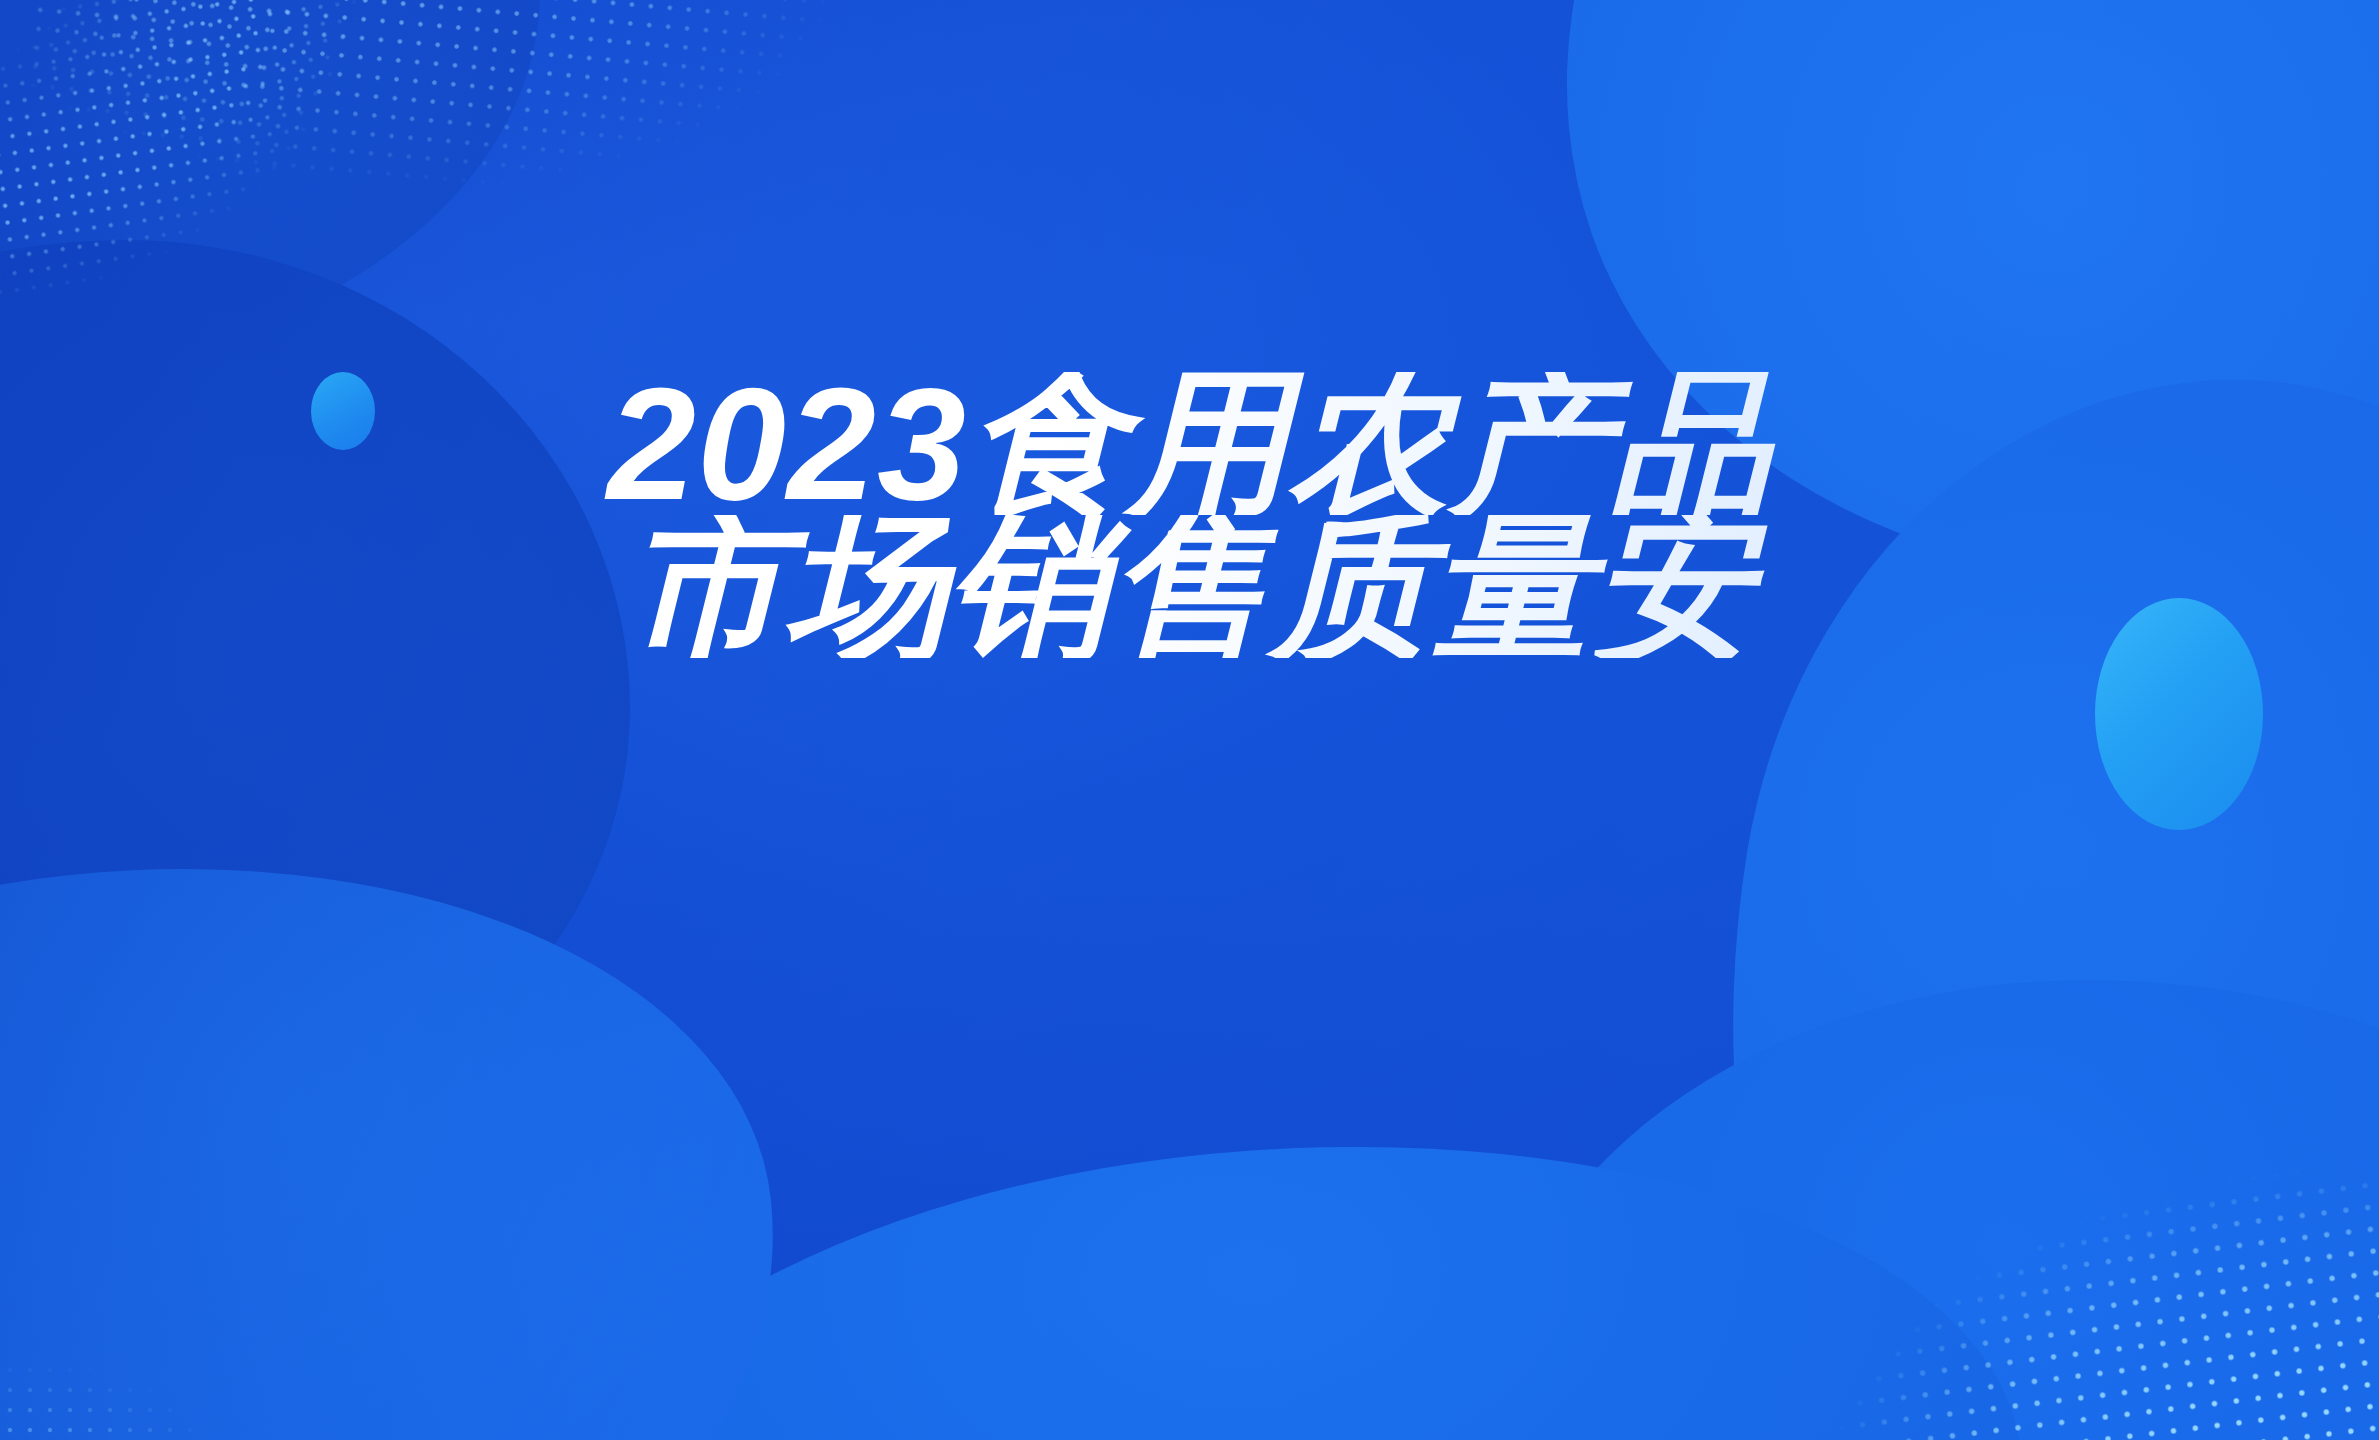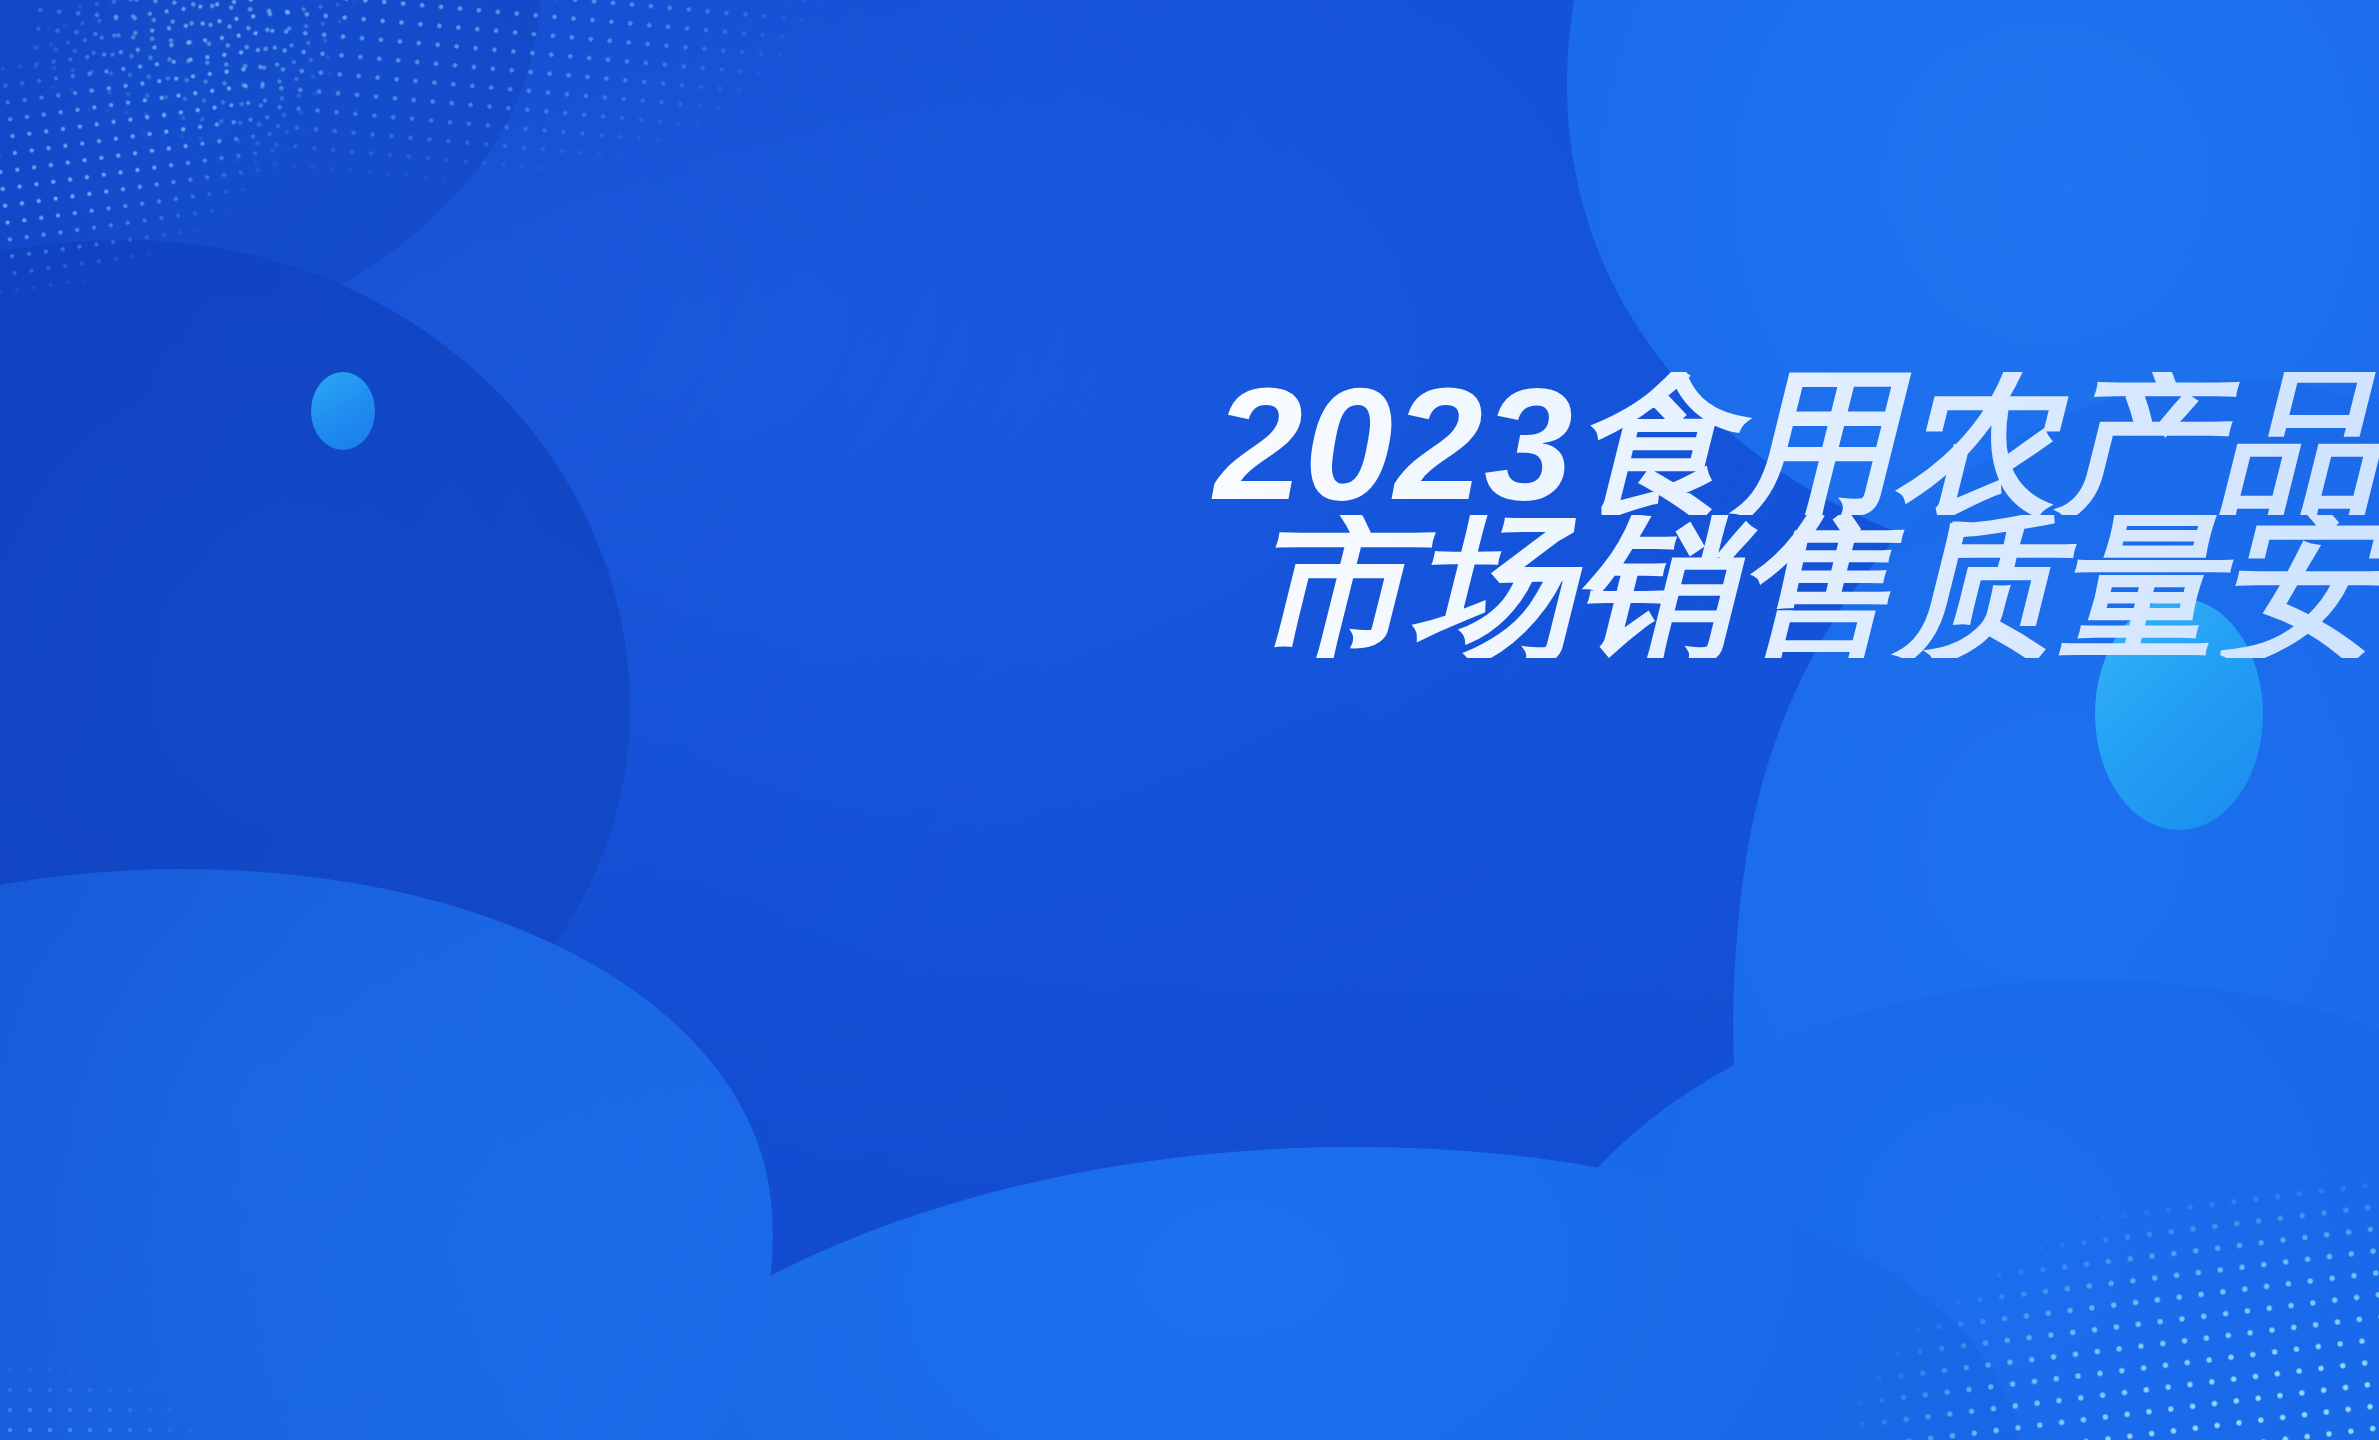--- a/index.html
+++ b/index.html
@@ -173,21 +173,21 @@
     -webkit-mask-image: radial-gradient(ellipse 260px 140px at 20% 95%, rgba(0,0,0,0.9) 25%, rgba(0,0,0,0) 80%);
     mask-image: radial-gradient(ellipse 260px 140px at 20% 95%, rgba(0,0,0,0.9) 25%, rgba(0,0,0,0) 80%);
   }
 
   
   .title-block {
     position: absolute;
     left: 0;
     top: 372px;
     width: 2379px;
-    text-align: right;
+    text-align: center;
     z-index: 20;
   }
   .title-line {
     display: block;
     font-family: "Liberation Sans", "DejaVu Sans", sans-serif;
     font-weight: 700;
     font-style: italic;
     font-size: 160px;
     line-height: 143px;
     letter-spacing: 1px;

